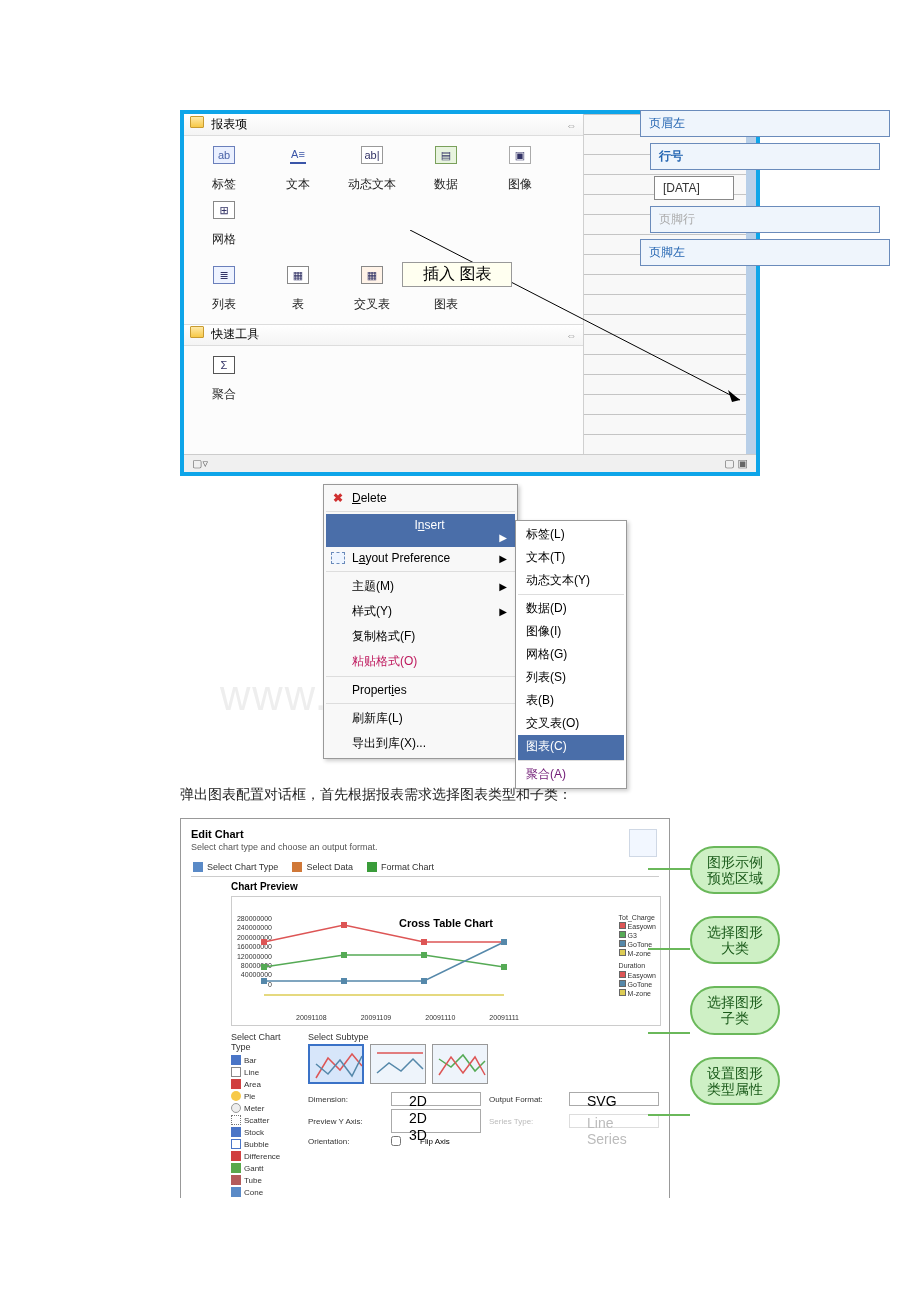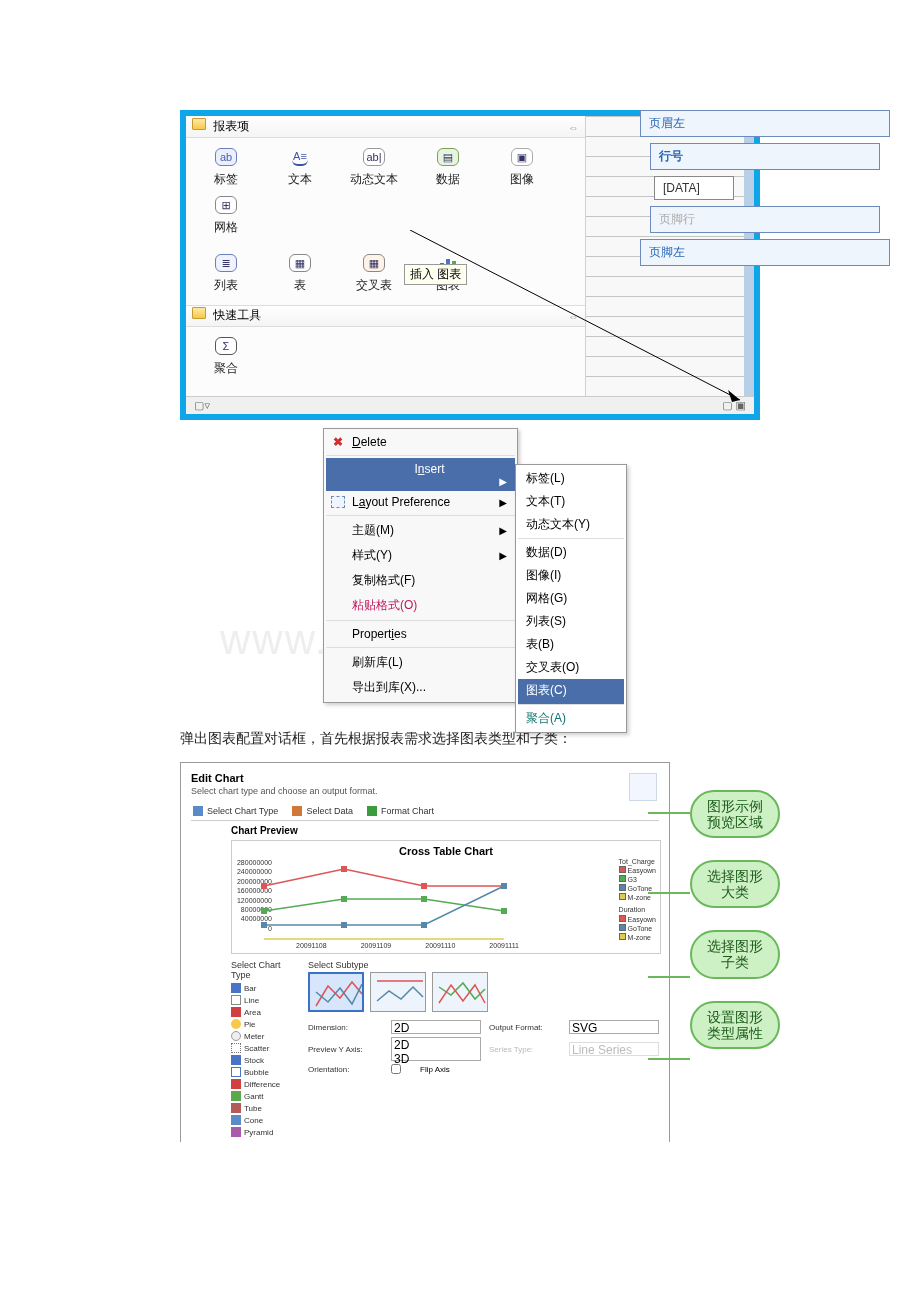--- a/index.html
+++ b/index.html
@@ -8,22 +8,22 @@
     font-size: 12px;
     background: #fff;
     width: 920px;
     padding: 110px 0 0 180px;
     position: relative;
   }
 
   
   .top-section {
     width: 580px;
-    height: 310px;
-    border: 6px solid #0ea5e9;
+    height: 366px;
+    border: 4px solid #0ea5e9;
     position: relative;
     background: #4c1d95;
     display: flex;
   }
   .palette-col {
     width: 400px;
     background: #fcfcfc;
     border-right: 1px solid #d0d0d0;
     position: relative;
   }
@@ -61,27 +61,26 @@
   }
   .palette-item {
     display: flex;
     flex-direction: column;
     align-items: center;
     padding: 4px 2px;
     cursor: pointer;
   }
   .pi-icon {
     width: 22px; height: 18px;
-    margin-bottom: 7px;
+    margin-bottom: 14px;
     display: flex;
     align-items: center;
     justify-content: center;
     font-size: 11px;
     color: #336;
-    border-radius: 6px;
   }
   .pi-label { font-size: 12px; color: #222; text-align: center; line-height: 1.1; }
   .ic-lbl { border:1px solid #6a7fbb; background:#eaf0ff; color:#4a63a8; }
   .ic-text { color:#3a55a8; border-bottom:2px solid #3a55a8; width:16px; }
   .ic-dyn { border:1px solid #999; background:#fff; }
   .ic-data { border:1px solid #7aa05b; background:#e8f4df; }
   .ic-img { border:1px solid #aaa; background:#fff; }
   .ic-grid { border:1px solid #888; background:#fff; }
   .ic-list { border:1px solid #6a7fbb; background:#eef3ff; }
   .ic-table { border:1px solid #888; background:#fff; }
@@ -97,22 +96,22 @@
   .mini-chart span:nth-child(3){background:#5aa84c;height:10px;}
   .ic-agg { border:1px solid #555; background:#fff; }
 
   .palette-header.sub { margin-top: 2px; border-top:1px solid #ddd; }
 
   .tooltip-chart {
     position: absolute;
     left: 218px; top: 148px;
     background: #fffff0;
     border: 1px solid #999;
-    padding: 1px 5px;
-    font-size: 12px;
+    padding: 1px 20px;
+    font-size: 16px;
     z-index: 5;
   }
 
   .ruler-marks {
     position:absolute; left:0; top:0; bottom:0; width:100%;
     background-image: repeating-linear-gradient(to bottom, #777 0, #777 1px, transparent 1px, transparent 20px);
     opacity:0.4;
   }
   .vert-blue {
     position:absolute; right:0; top:0; bottom:0; width:10px;
@@ -220,21 +219,21 @@
     box-shadow:2px 2px 4px rgba(0,0,0,0.2);
     padding:2px;
     font-size:12px;
   }
   .sub-menu .smi {
     padding:3px 8px;
     cursor:pointer;
   }
   .sub-menu .smi.sep-after { border-bottom:1px solid #ddd; padding-bottom:5px; margin-bottom:2px; }
   .sub-menu .smi.active { background:#4a6ea9; color:#fff; }
-  .sub-menu .smi.disabled { color:#0f766e; }
+  .sub-menu .smi.disabled { color:#701a75; }
 
   
   .para1 {
     margin: 24px 0 14px 0;
     font-size: 14px;
     color: #222;
     width: 600px;
   }
 
   
@@ -270,22 +269,22 @@
   .dlg-tabs .tico.b{ background:#d07838; }
   .dlg-tabs .tico.c{ background:#3a9c3a; }
   .preview-panel {
     margin-left:40px;
     width:430px;
   }
   .preview-hdr { font-size:10px; font-weight:bold; margin:4px 0; }
   .preview-box {
     border:1px solid #ccc;
     background:#fff;
-    padding:4px;
-    height:114px;
+    padding:20px;
+    height:130px;
     position:relative;
   }
   .preview-title { text-align:center; font-weight:bold; font-size:11px; margin-bottom:2px; }
   .mini-plot {
     position:absolute;
     left:22px; top:20px; width:280px; height:90px;
   }
   .y-ticks {
     position:absolute; left:-4px; top:18px; font-size:7px; color:#333;
     display:flex; flex-direction:column; gap:2.4px; text-align:right; width:44px;
@@ -339,22 +338,22 @@
     margin-top:8px;
     display:grid;
     grid-template-columns: 75px 90px 72px 90px;
     gap:3px 8px;
     font-size:8px;
     align-items:center;
   }
   .props-grid .pl { color:#333; }
   .props-grid .pl.dis { color:#bbb; }
   .props-grid select, .props-grid .fake-sel {
-    font-size:12px; border:1px solid #aaa; background:#fff; height:14px;
-    padding:0 2px;
+    font-size:14px; border:1px solid #aaa; background:#fff; height:14px;
+    padding:0 17px;
   }
   .props-grid .fake-sel.dis { color:#bbb; border-color:#ddd; }
   .props-grid label.cb { display:flex; align-items:center; gap:19px; }
   .props-grid input[type=checkbox]{ width:10px;height:10px; }
 
   .green-callouts {
     position:absolute;
     top: 28px;
     left: 510px;
     display:flex; flex-direction:column;

